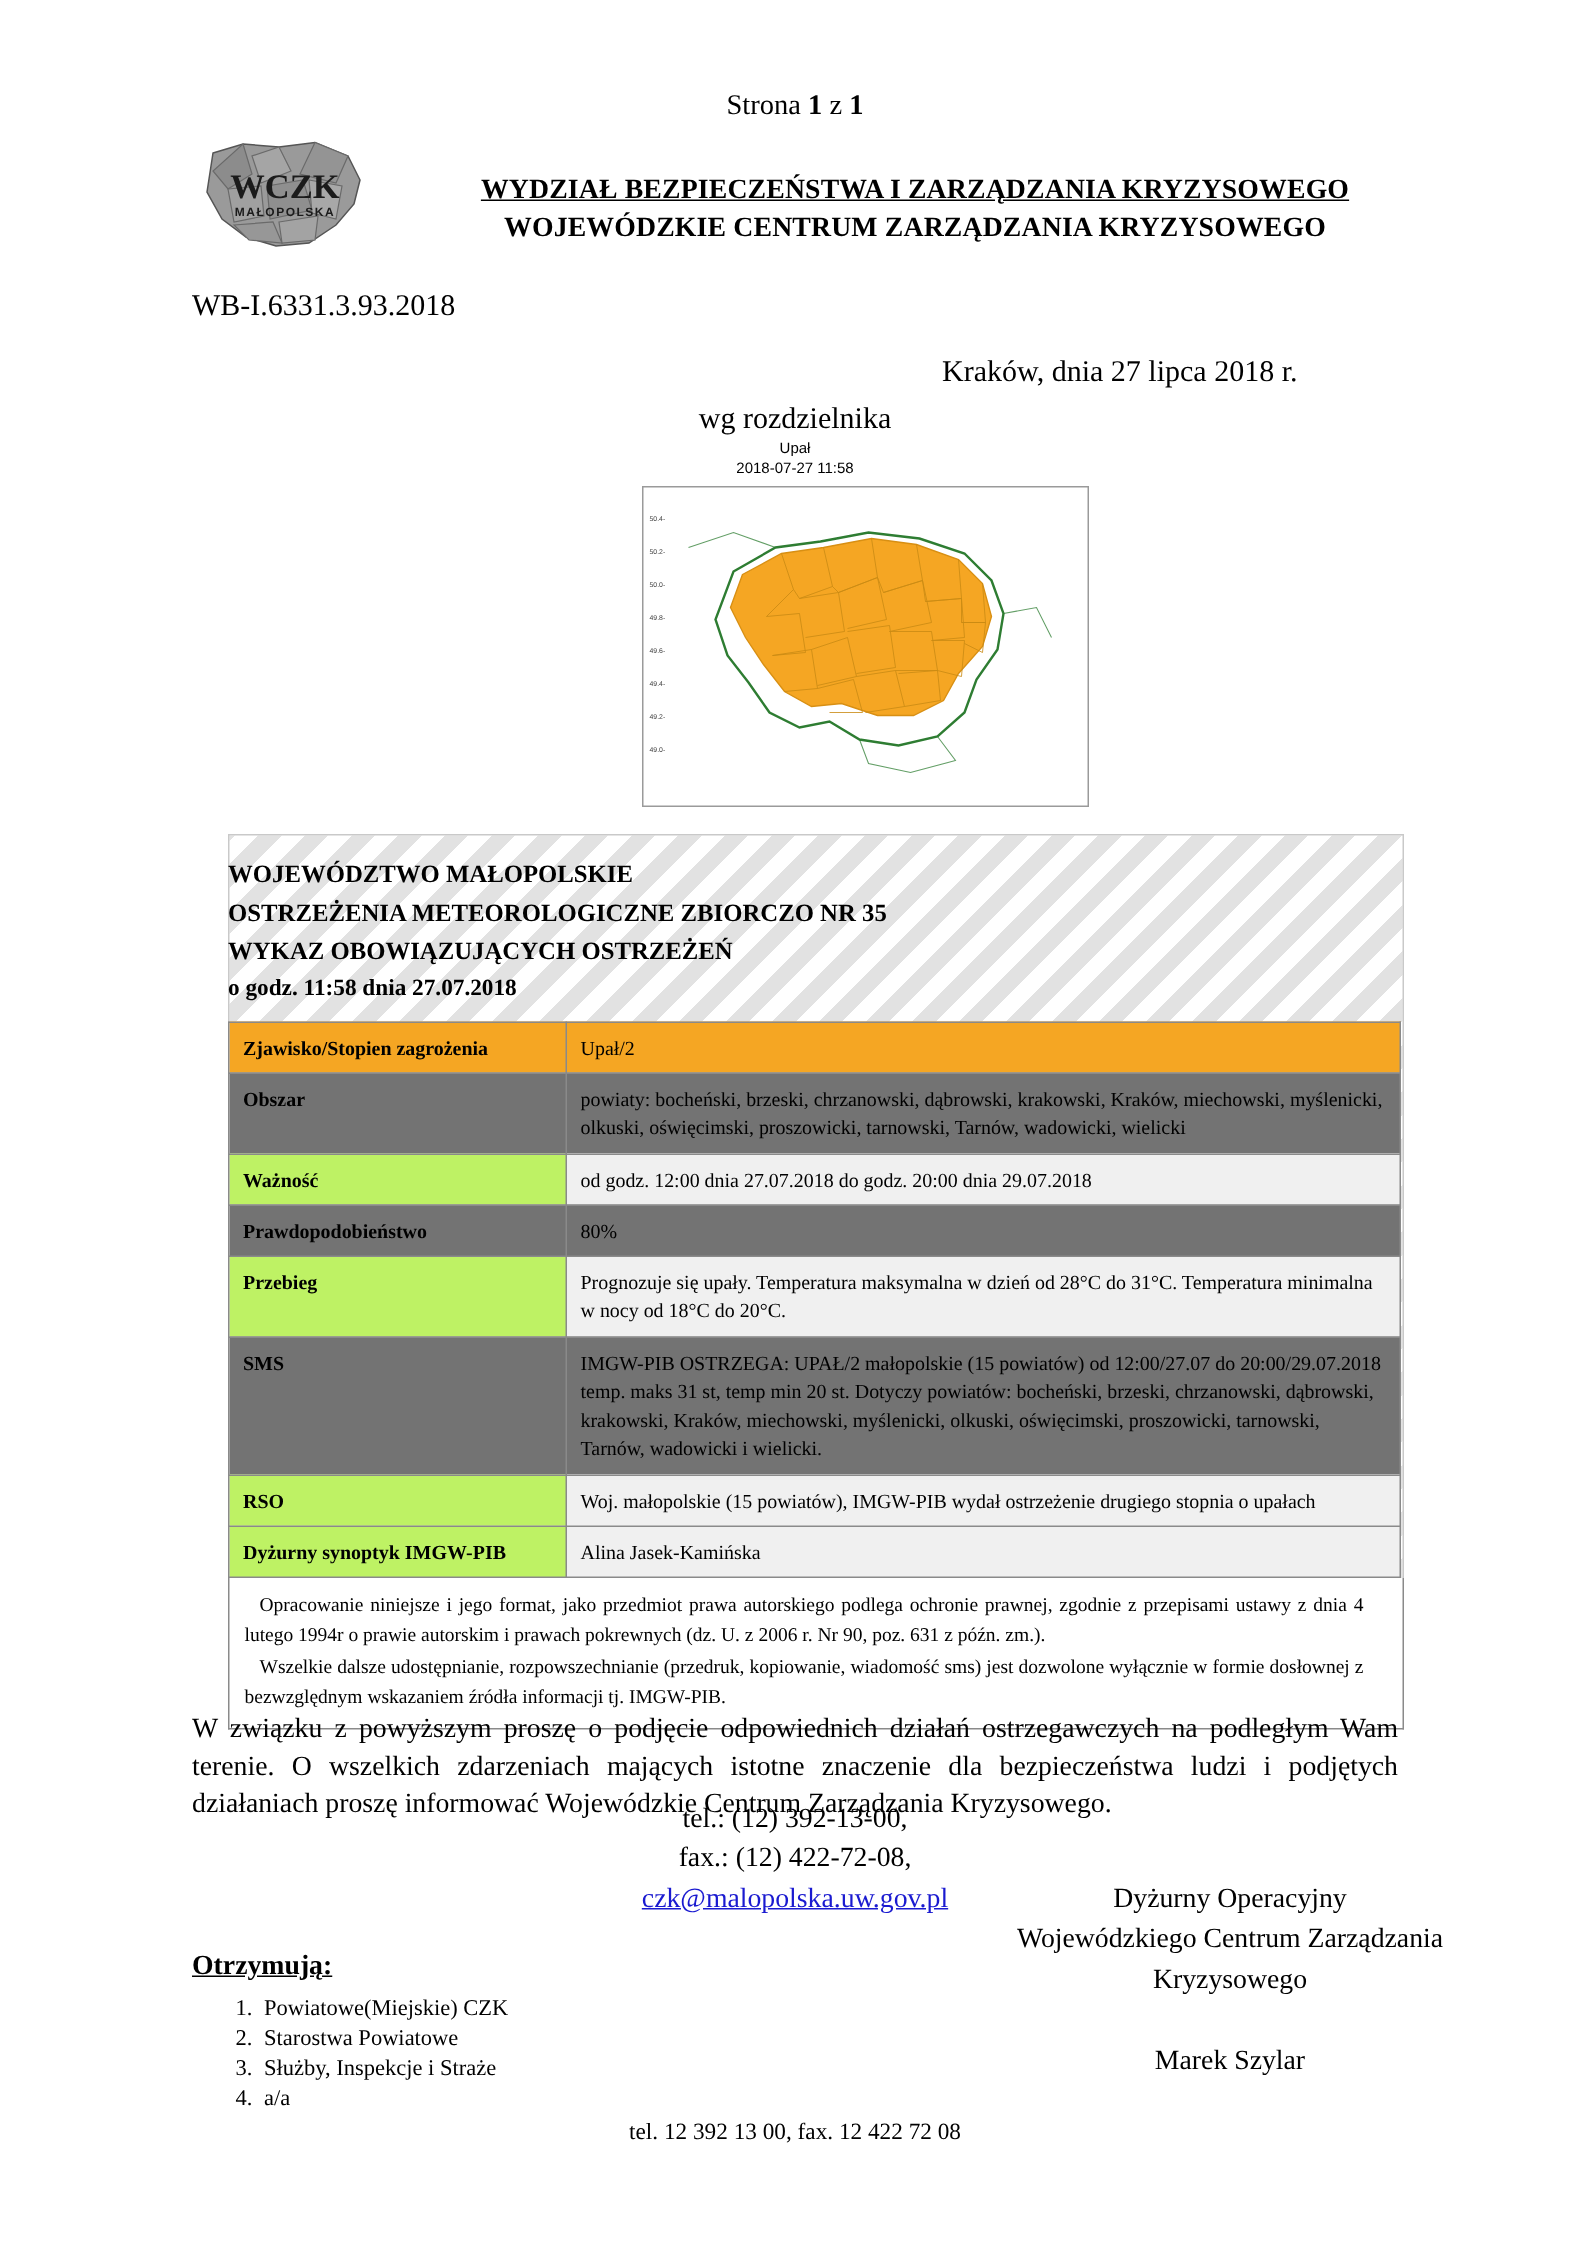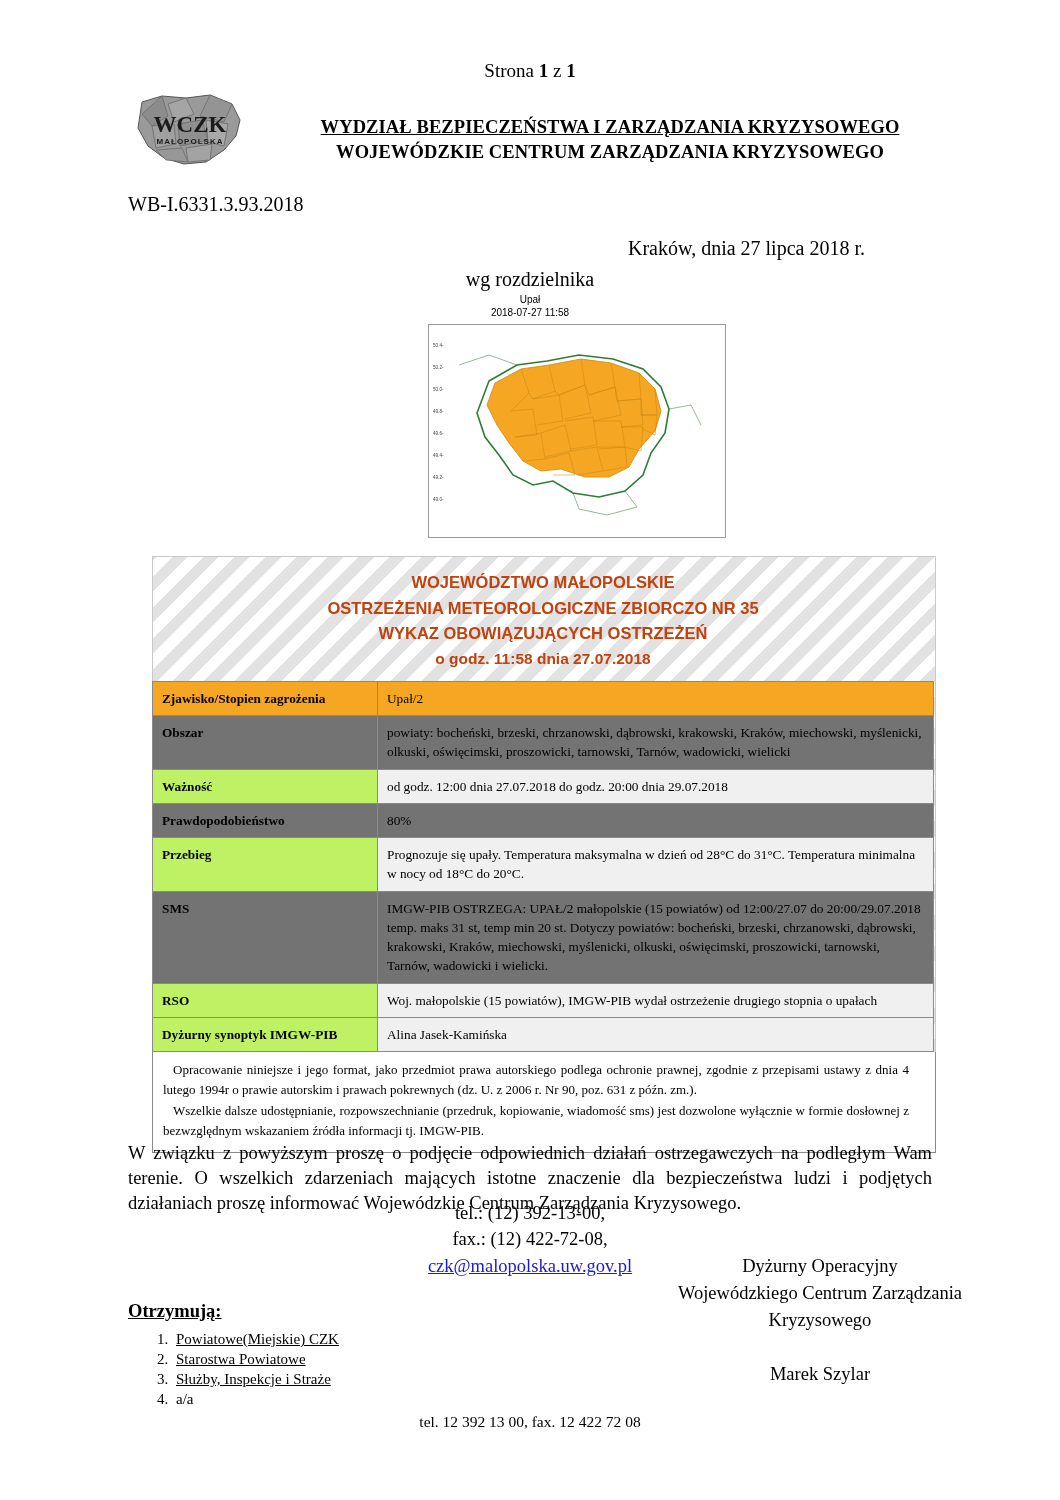--- a/index.html
+++ b/index.html
@@ -116,23 +116,22 @@
     background: repeating-linear-gradient(
       -45deg,
       #ffffff 0px, #ffffff 11px,
       #e2e2e2 11px, #e2e2e2 22px
     );
     border: 1px solid #c9c9c9;
   }
   .warn-head {
     position: relative;
     padding: 14px 0 10px 0;
-    text-align: center;
-    color: #c2410c;
-    font-family: Liberation Sans, sans-serif;
+    color: #000000;
+    font-family: Liberation Serif, serif;
     font-weight: bold;
     font-size: 16.5px;
     line-height: 1.55;
   }
   .warn-head .h-sub { font-size: 15.5px; }
 
   table.warn {
     position: relative;
     border-collapse: collapse;
     width: 782px;
@@ -225,21 +224,21 @@
   ol.recipients {
     position: absolute;
     top: 1330px;
     left: 140px;
     margin: 0;
     padding-left: 32px;
     font-size: 15px;
     line-height: 1.33;
   }
   ol.recipients li { padding-left: 4px; }
-  ol.recipients li span.u { text-decoration: underline; }
+  ol.recipients li span.u { }
 
   .footer {
     position: absolute;
     top: 1413px;
     left: 0;
     width: 1060px;
     text-align: center;
     font-size: 15.5px;
   }
 </style>

